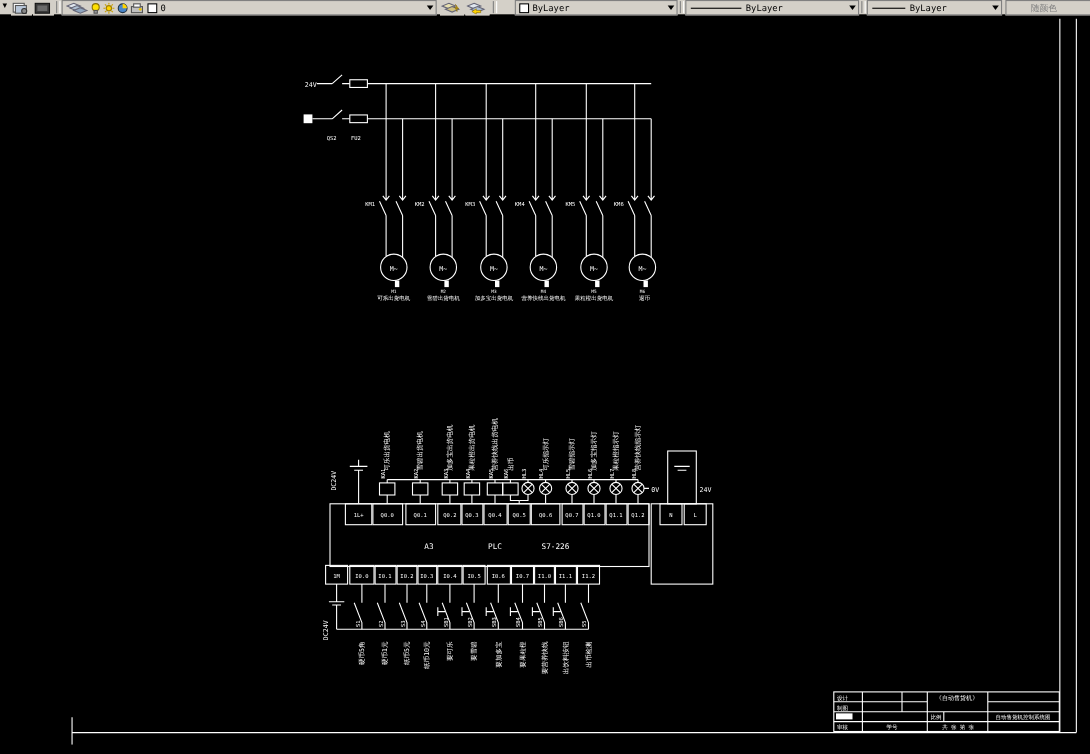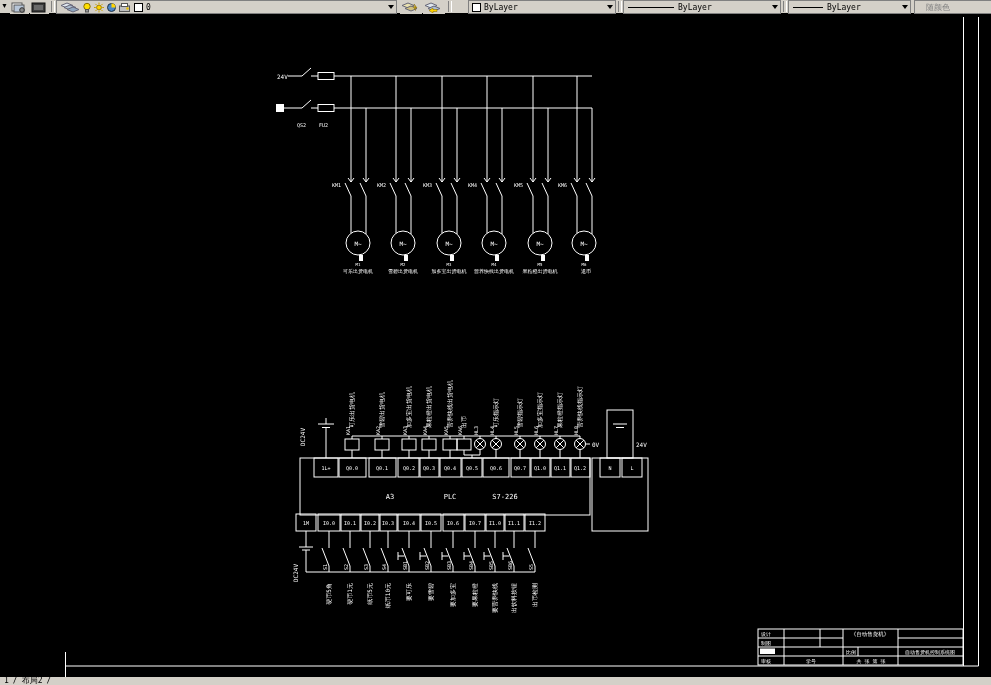--- a/index.html
+++ b/index.html
@@ -119,21 +119,21 @@
     </div>
     <div class="tb-sep" style="left:783px;"></div>
 
     <div class="combo" style="left:788px;width:121px;">
       <span class="lsample" style="width:30px;"></span>
       <span class="txt">ByLayer</span>
       <span class="dd"></span>
     </div>
 
     <div class="combo" style="left:914px;width:80px;">
-      <span class="txt gray" style="margin-left:11px;">随颜色</span>
+      <span class="txt gray" style="margin-left:22px;">随颜色</span>
     </div>
   </div>
 
   <svg style="position:absolute;left:0;top:13px;" width="991" height="664" viewBox="0 13 991 664">
 
     <g>
       <path class="w" d="M963.5,17 V666 M978.5,17 V666 M65.5,666 H978.5 M65.5,652 V677"></path>
     </g>
 
     <g>
@@ -452,17 +452,14 @@
       </g>
 
       <g>
         <path class="w" d="M535,531 V548 M535,566 L528,548 M535,566 V572"></path>
         <text class="t5" transform="rotate(-90 533 570)" x="533" y="570">S5</text>
         <text class="t6" transform="rotate(-90 537 583)" x="537" y="583" text-anchor="end">出币检测</text>
       </g>
     </g>
   </svg>
 
-  <div class="tabbar">
-    <span>1</span><span>/</span><span>布局2</span><span>/</span>
-  </div>
 
 </div>
 
 </body></html>

